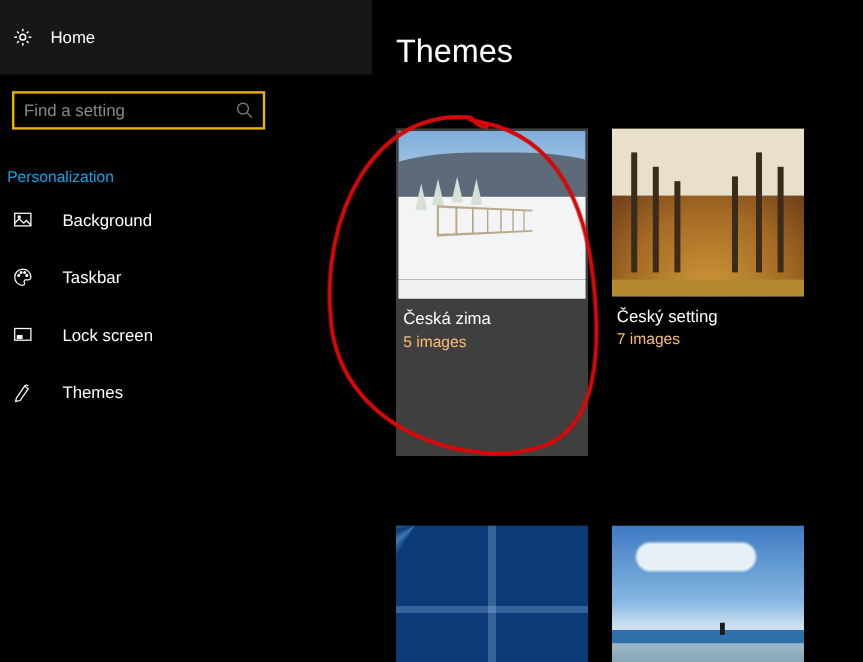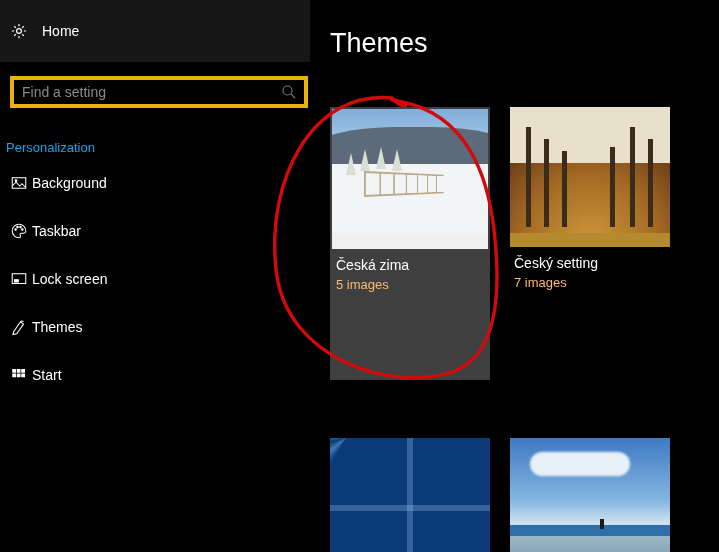--- a/index.html
+++ b/index.html
@@ -18,36 +18,36 @@
   .home-row {
     display: flex; align-items: center;
     height: 62px; padding-left: 10px;
     background: #171717;
   }
   .gear { width: 18px; height: 18px; margin-right: 14px; display: inline-flex; align-items: center; justify-content: center; }
   .home-label { font-size: 14px; }
   .search-wrap { padding: 14px 38px 14px 10px; }
   .search {
     position: relative;
-    width: 298px; height: 32px;
-    border: 4px solid #eab308; background: #000;
+    width: 211px; height: 32px;
+    border: 2px solid #eab308; background: #000;
   }
   .search input {
     width: 100%; height: 100%;
     background: transparent; border: none; outline: none;
     color: #fff; padding: 0 32px 0 8px; font-size: 14px;
   }
   .search input::placeholder { color: #8a8a8a; }
   .search .mag {
     position: absolute; right: 6px; top: 50%; transform: translateY(-50%);
     width: 18px; height: 18px; opacity: .7;
   }
   .section-label { color: #0ea5e9; font-size: 13px; padding: 18px 0 4px 6px; }
   .nav-item {
-    display: flex; align-items: center; gap: 4px;
+    display: flex; align-items: center; gap: 24px;
     height: 48px; padding-left: 10px;
     cursor: default;
   }
   .nav-item .icon { width: 18px; height: 18px; display: inline-flex; align-items: center; justify-content: center; }
   .nav-item span.text { font-size: 14px; }
   .main {
     position: absolute; left: 330px; top: 0; right: 0; bottom: 0;
     padding-top: 28px;
   }
   .page-title { font-size: 27px; font-weight: 300; margin-bottom: 48px; }
@@ -167,33 +167,20 @@
   <div class="nav-item">
     <span class="icon">
       <svg viewBox="0 0 24 24" width="18" height="18" fill="none" stroke="#fff" stroke-width="1.4">
         <path d="m5 18 9-13 4 3-9 13-5 1z"></path>
           <path d="M14 5c1-1.5 3-1.5 4 0"></path>
       </svg>
     </span>
     <span class="text">Themes</span>
   </div>
 
-  <div class="nav-item">
-    <span class="icon">
-      <svg viewBox="0 0 24 24" width="18" height="18" fill="#fff">
-        <rect x="3" y="4" width="5" height="5"></rect>
-          <rect x="9" y="4" width="5" height="5"></rect>
-          <rect x="15" y="4" width="5" height="5"></rect>
-        <rect x="3" y="10" width="5" height="5"></rect>
-          <rect x="9" y="10" width="5" height="5"></rect>
-          <rect x="15" y="10" width="5" height="5"></rect>
-      </svg>
-    </span>
-    <span class="text">Start</span>
-  </div>
 
 </div>
 
 <div class="main">
   <div class="page-title">Themes</div>
 
   <div class="theme-grid">
 
     <div class="theme-card selected">
       <div class="theme-img winter">

